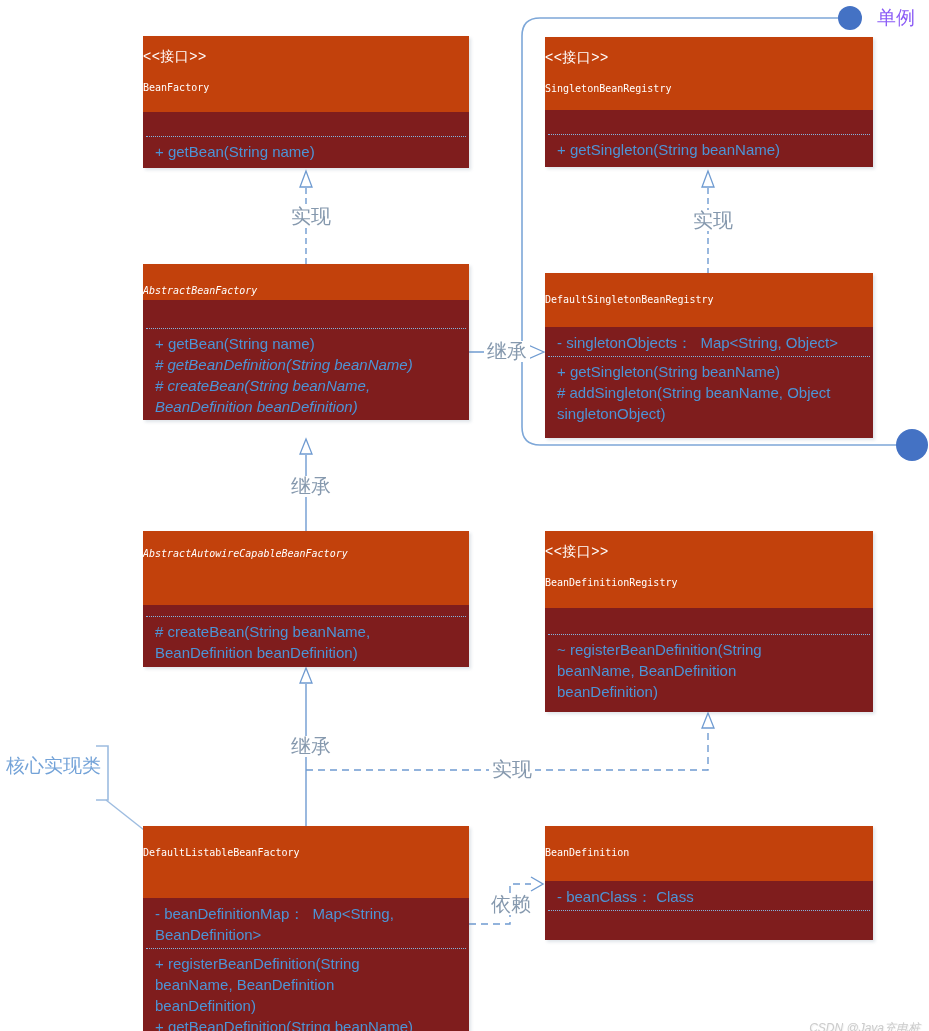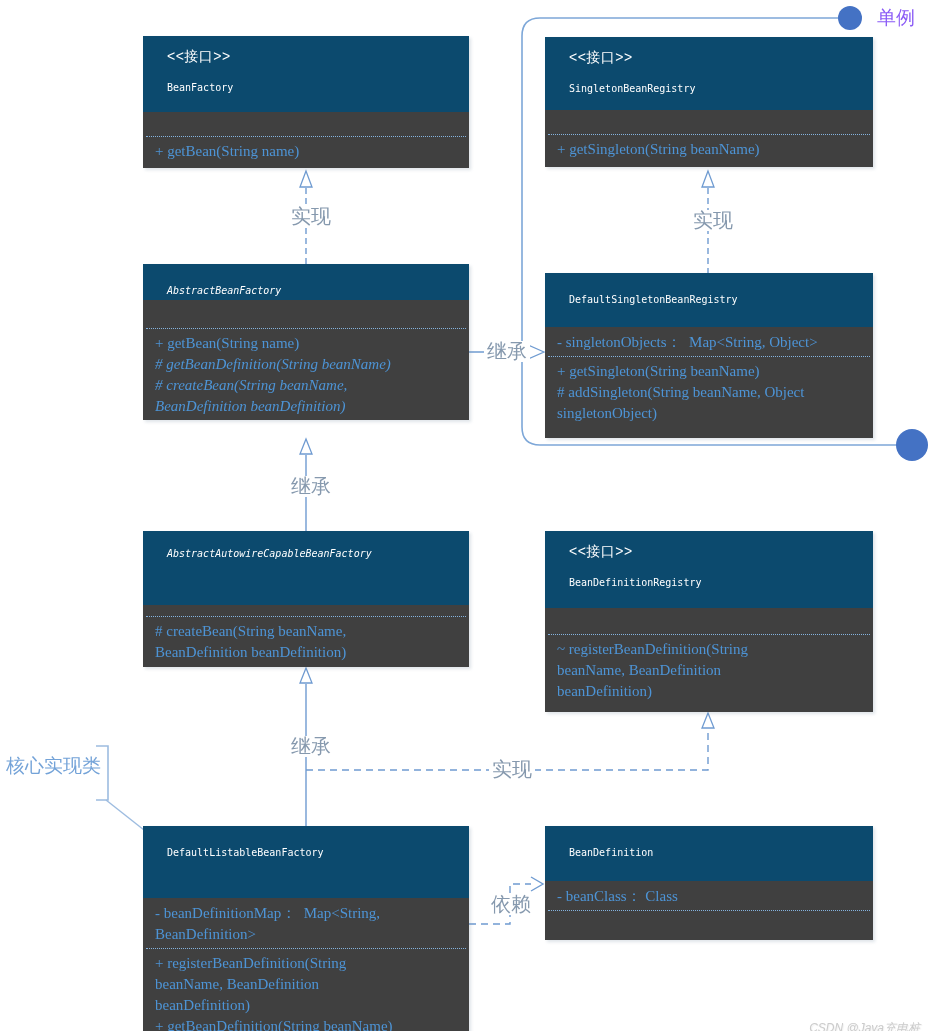--- a/index.html
+++ b/index.html
@@ -1,26 +1,26 @@
 <!DOCTYPE html>
 <html><head>
 <meta charset="utf-8">
 <style>
   html,body{margin:0;padding:0;background:#fff;}
   #canvas{position:relative;width:929px;height:1031px;background:#ffffff;overflow:hidden;
           font-family:"Liberation Sans",sans-serif;}
   svg{position:absolute;left:0;top:0;}
 
   .uml-box{position:absolute;box-sizing:border-box;box-shadow:2px 2px 3px rgba(110,130,155,.22);}
-  .hdr{box-sizing:border-box;background:#0c4a6e;color:#ffffff;padding:9px 8px 0 24px;}
+  .hdr{box-sizing:border-box;background:#c2410c;color:#ffffff;padding:9px 8px 0 0;}
   .stereo{font-size:14px;line-height:22px;margin-bottom:9px;letter-spacing:.5px;}
   .cname{font-size:10px;line-height:23px;font-family:"DejaVu Sans Mono","Liberation Mono",monospace;
          word-break:break-all;}
   .it{font-style:italic;}
-  .bd{box-sizing:border-box;background:#404040;overflow:hidden;font-family:Liberation Serif, serif;}
+  .bd{box-sizing:border-box;background:#7f1d1d;overflow:hidden;}
   .sep{height:0;border-top:1.5px dotted #85b3de;margin:0 3px;}
   .m{font-size:15px;line-height:21px;color:#4d94d6;padding:0 6px 0 12px;white-space:pre-wrap;}
   .attrzone{padding:5px 0 3px 0;}
   .mzone{padding:4px 0 0 0;}
 
   .elabel{position:absolute;font-size:20px;line-height:21px;color:#8699ae;background:#ffffff;
           padding:0 3px;white-space:nowrap;}
   .annot{position:absolute;font-size:19px;line-height:24px;white-space:nowrap;}
   #singleton-annot{color:#8b5cf6;}
   #core-annot{color:#74a3d8;}

